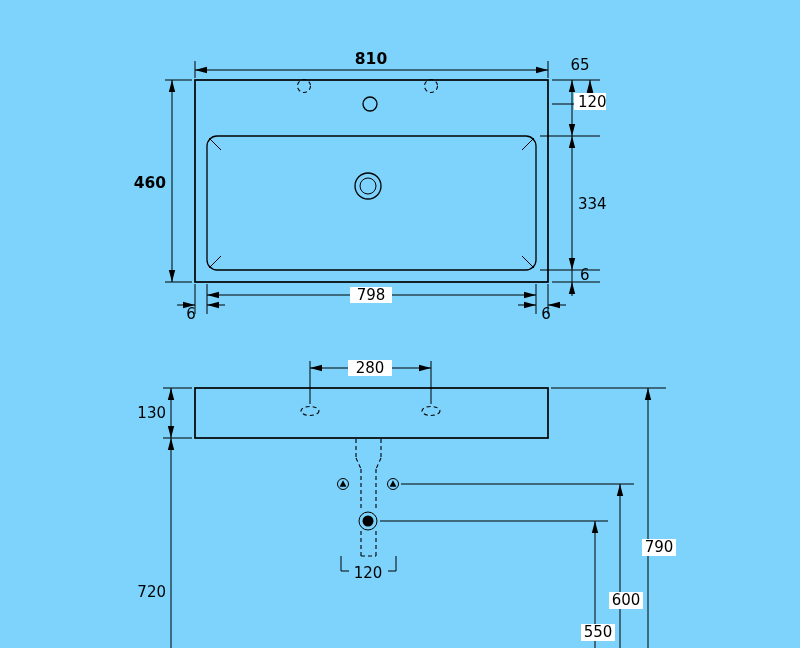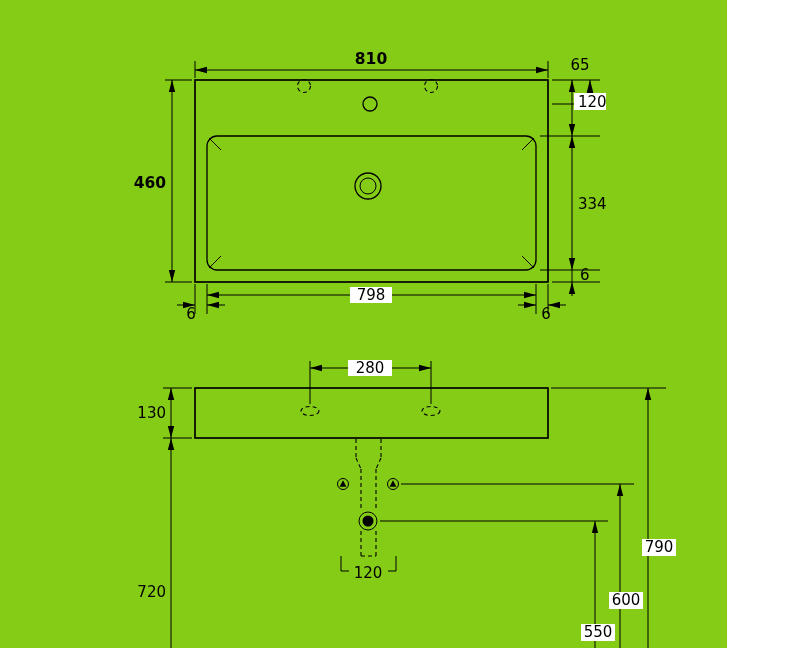--- a/index.html
+++ b/index.html
@@ -1,20 +1,20 @@
 <!DOCTYPE html>
 <html><head>
 <meta charset="utf-8">
 <style>
   html, body { margin: 0; padding: 0; background: #ffffff; }
   .canvas {
     position: relative;
-    width: 727px;
+    width: 800px;
     height: 648px;
-    background: #84cc16;
+    background: #7dd3fc;
     font-family: "DejaVu Sans", "Liberation Sans", sans-serif;
     overflow: hidden;
   }
   svg { display: block; }
   text {
     font-family: "DejaVu Sans", "Liberation Sans", sans-serif;
     font-size: 15px;
     fill: #000;
     stroke: none;
   }

